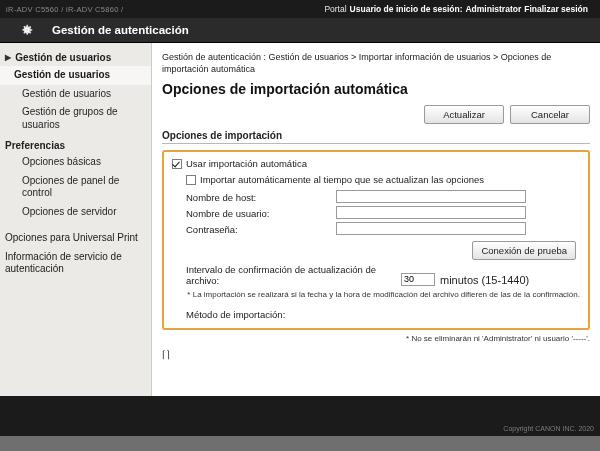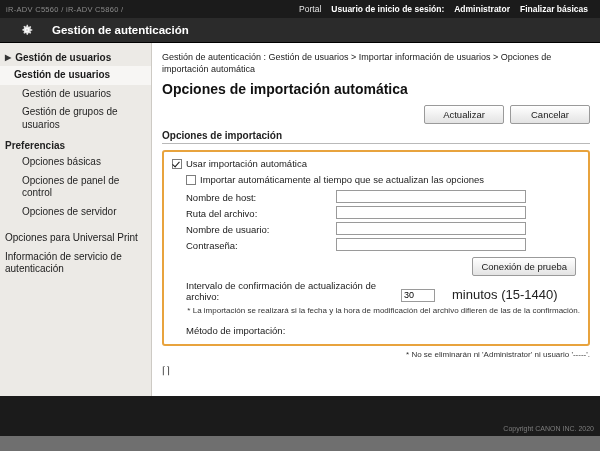--- a/index.html
+++ b/index.html
@@ -33,21 +33,21 @@
   }
   .topbar .model {
     color: #8a8a8a;
     font-size: 7.5px;
     letter-spacing: .3px;
   }
   .topbar .right {
     margin-left: auto;
     display: flex;
     align-items: center;
-    gap: 10px;
+    gap: 3px;
     padding-right: 6px;
   }
   .topbar .right span {
     color: #ffffff;
     font-size: 8.5px;
     font-weight: bold;
   }
   .topbar .right span.plain {
     font-weight: normal;
     color: #e6e6e6;
@@ -284,36 +284,36 @@
     right: 6px;
     bottom: 4px;
     color: #7d7d7d;
     font-size: 7px;
   }
   .belowpad {
     background: #6f6f6f;
     height: 38px;
   }
   .interval-unit {
-    font-size: 13px;
-    margin-left: 17px;
+    font-size: 11px;
+    margin-left: 5px;
   }
 </style>
 </head>
 <body>
 
 <div class="app">
 
   <div class="topbar">
     <div class="model">iR-ADV C5560 / iR-ADV C5860 /</div>
     <div class="right">
       <span class="plain">Portal</span>
       <span>Usuario de inicio de sesión:</span>
       <span>Administrator</span>
-      <span>Finalizar básicas</span>
+      <span>Finalizar sesión</span>
     </div>
   </div>
 
   <div class="titlebar">
     <span class="gear">
       <svg width="14" height="14" viewBox="0 0 24 24">
         <path fill="#ffffff" d="M12 8a4 4 0 104 4 4 4 0 00-4-4zm0 6.2A2.2 2.2 0 1114.2 12 2.2 2.2 0 0112 14.2z"></path>
         <path fill="#ffffff" d="M21 13.1v-2.2l-2.4-.4a6.9 6.9 0 00-.7-1.7l1.4-2-1.6-1.6-2 1.4a6.9 6.9 0 00-1.7-.7L13.6 3h-2.2l-.4 2.4a6.9 6.9 0 00-1.7.7l-2-1.4L5.7 6.3l1.4 2a6.9 6.9 0 00-.7 1.7L4 10.5v2.2l2.4.4a6.9 6.9 0 00.7 1.7l-1.4 2 1.6 1.6 2-1.4a6.9 6.9 0 001.7.7l.4 2.4h2.2l.4-2.4a6.9 6.9 0 001.7-.7l2 1.4 1.6-1.6-1.4-2a6.9 6.9 0 00.7-1.7z" opacity=".85"></path>
       </svg>
     </span>
@@ -377,24 +377,20 @@
         <div class="chk-row indent1">
           <span class="chk"></span>
           <span>Importar automáticamente al tiempo que se actualizan las opciones</span>
         </div>
 
         <div class="field-row">
           <div class="field-label">Nombre de host:</div>
           <input class="field-input" type="text" value="" style="">
         </div>
         <div class="field-row">
-          <div class="field-label">Ruta del archivo:</div>
-          <input class="field-input" type="text" value="" style="">
-        </div>
-        <div class="field-row">
           <div class="field-label">Nombre de usuario:</div>
           <input class="field-input" type="text" value="" style="">
         </div>
         <div class="field-row">
           <div class="field-label">Contraseña:</div>
           <input class="field-input" type="password" value="" style="">
         </div>
 
         <div class="testbtn-row">
           <div class="btn">Conexión de prueba</div>

